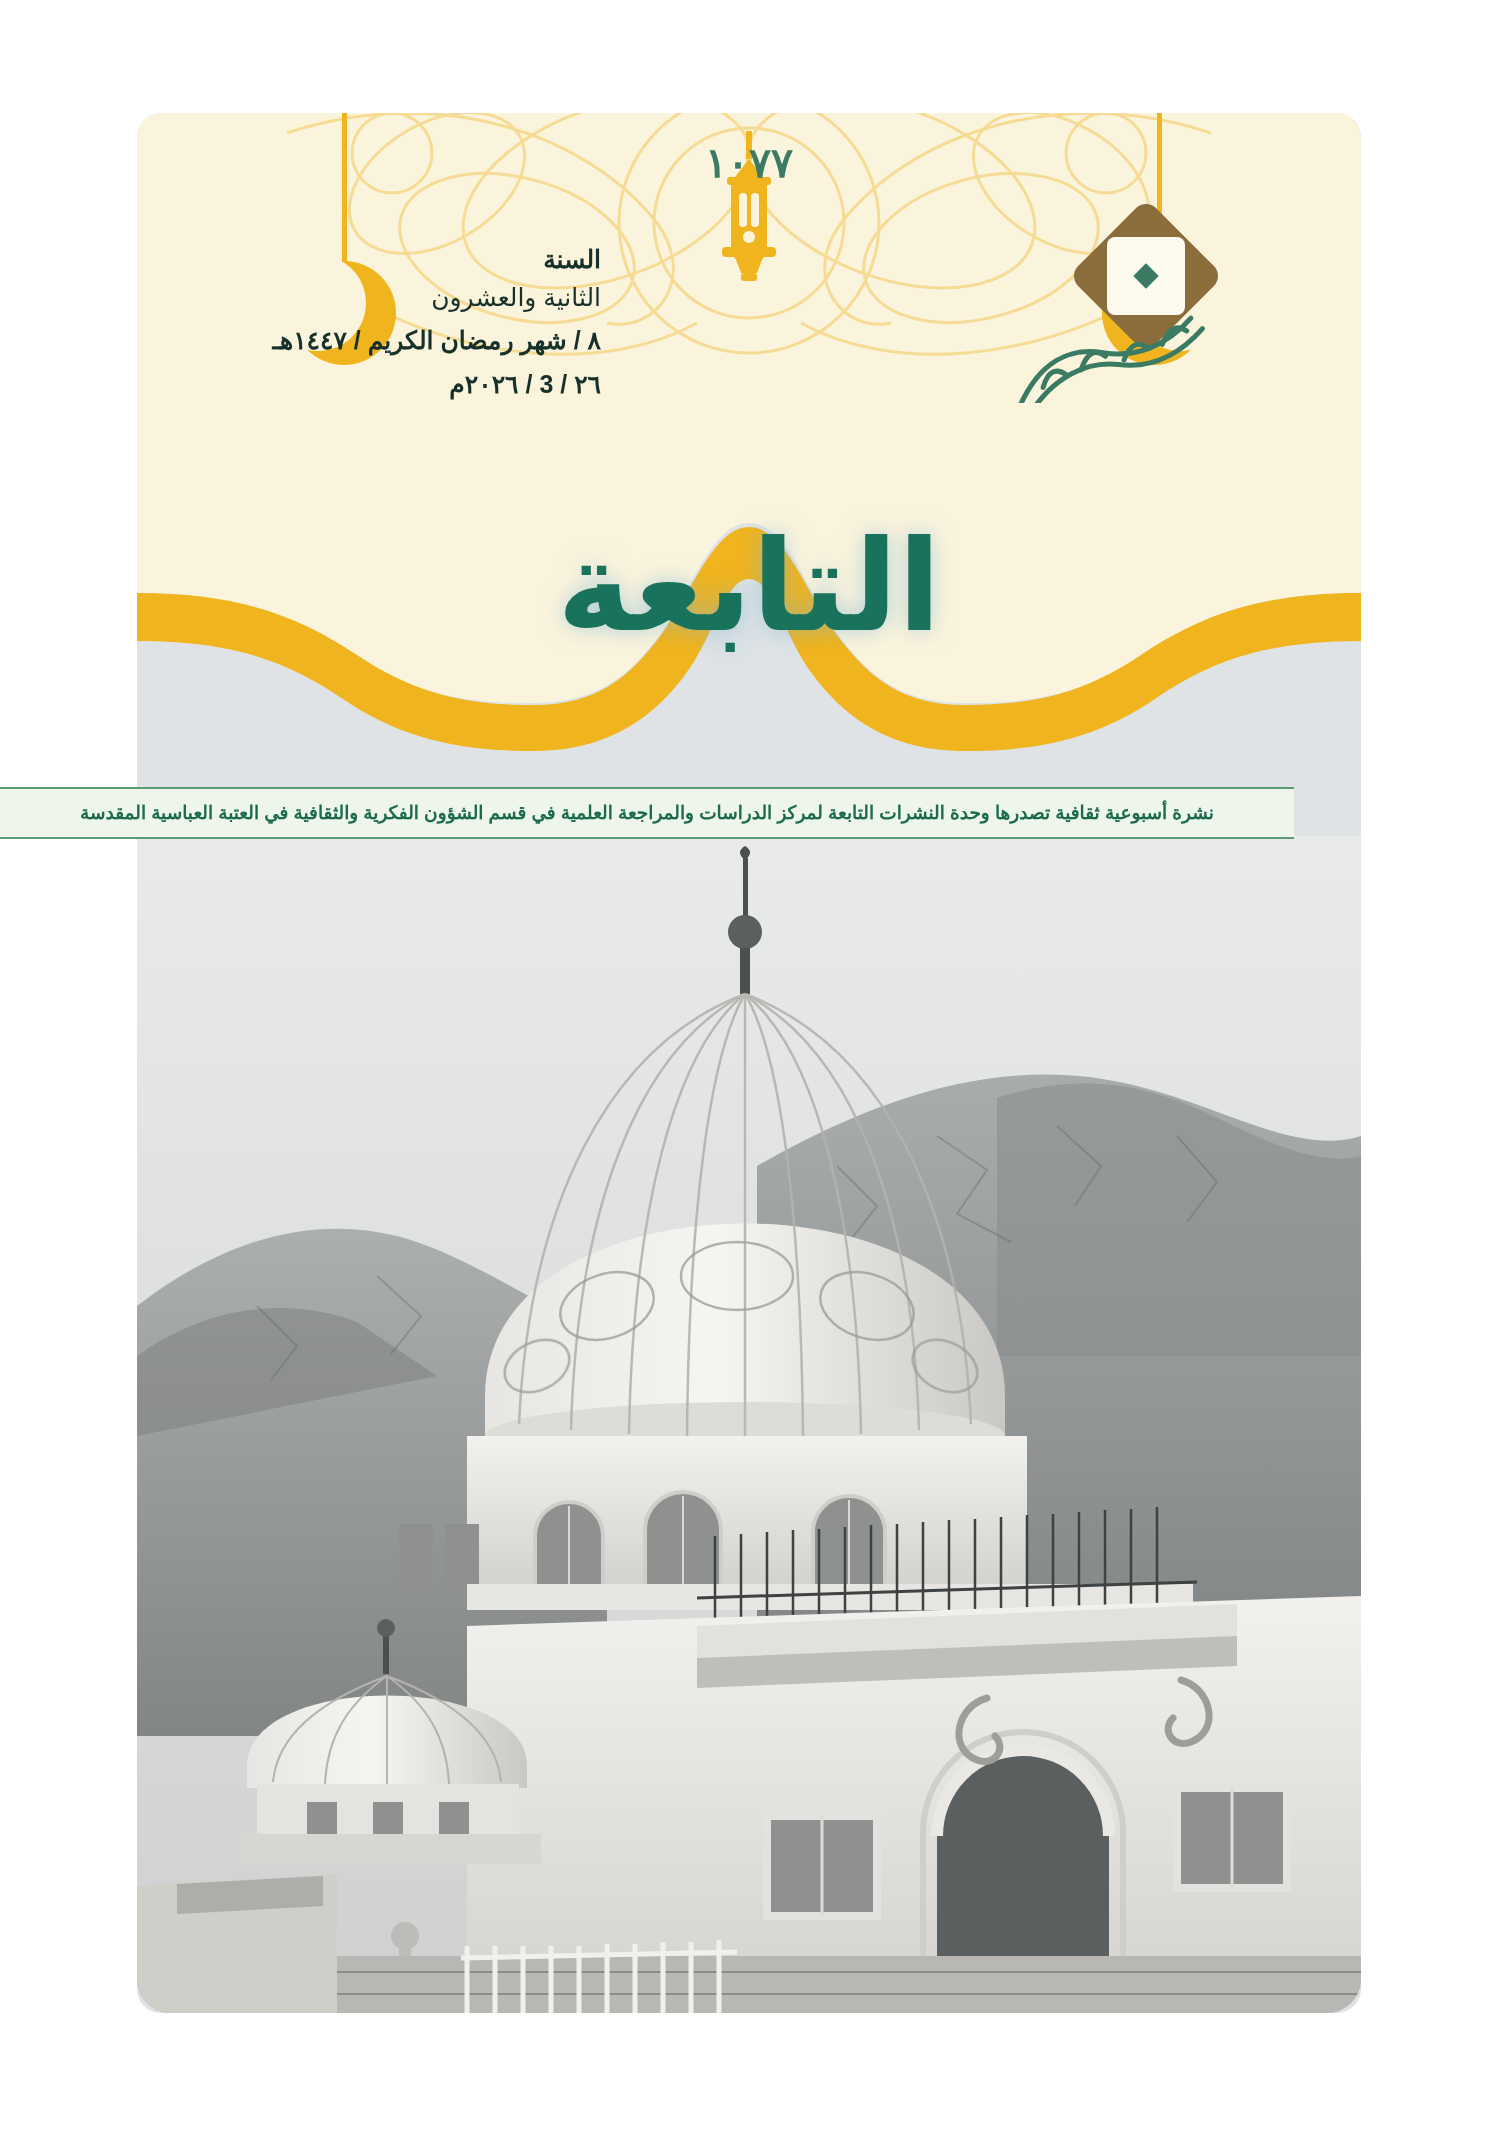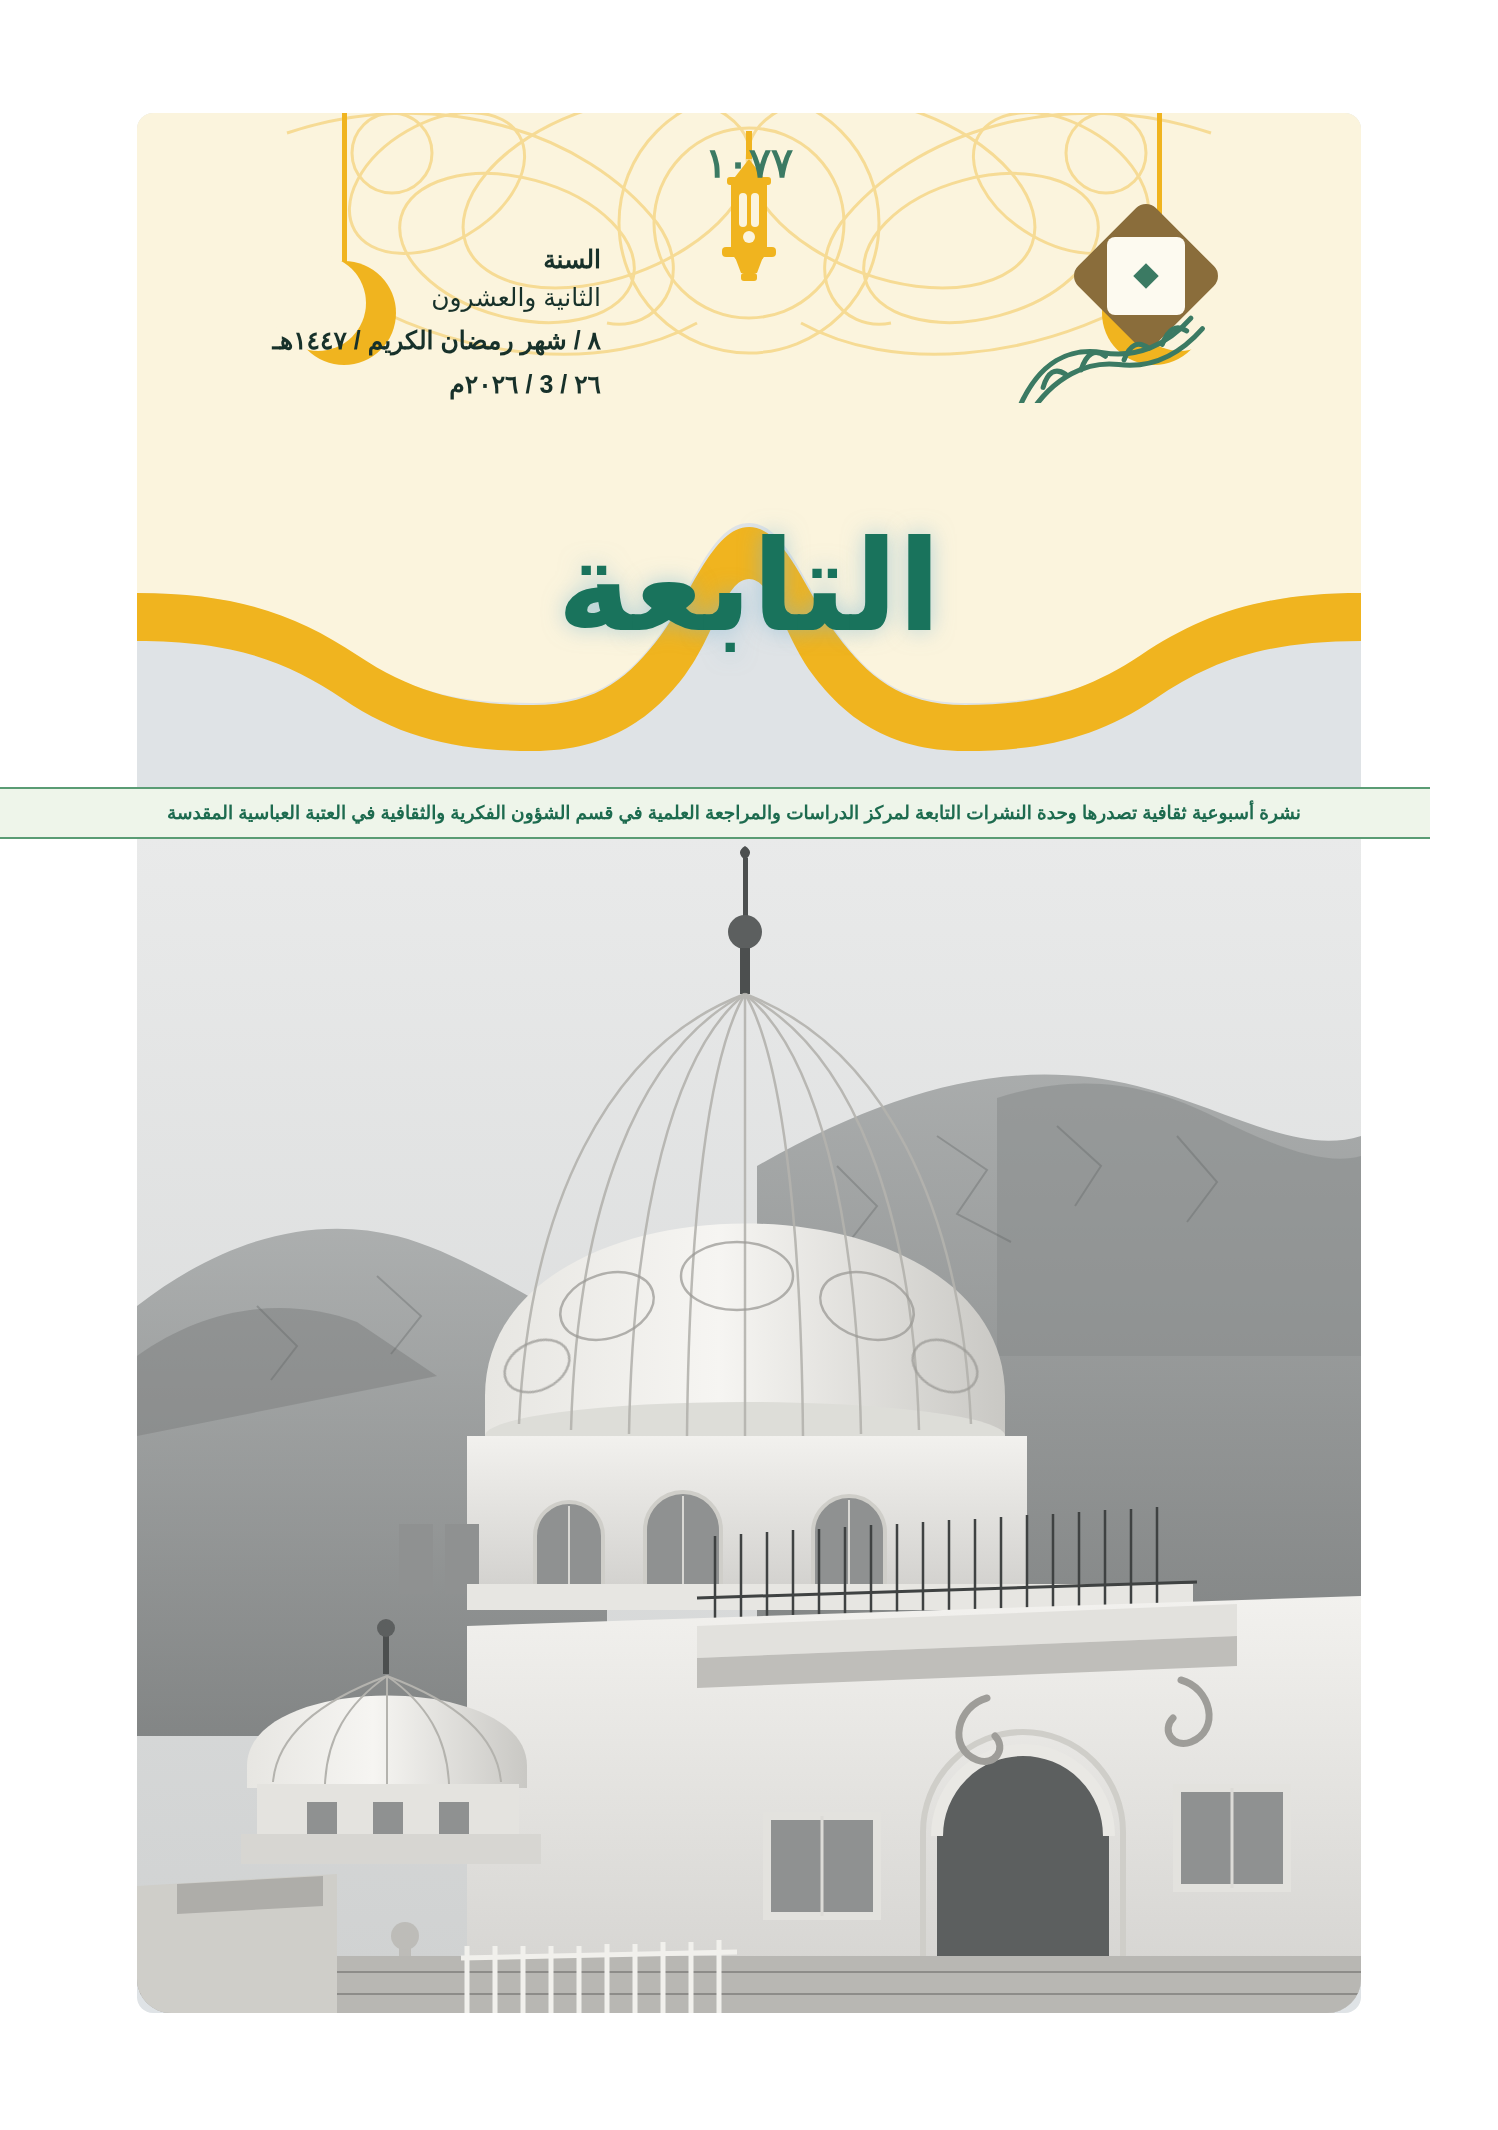--- a/index.html
+++ b/index.html
@@ -24,21 +24,21 @@
     background: #ffffff;
   }
 
   
   .cover-card {
     position: absolute;
     left: 137px;
     top: 113px;
     width: 1224px;
     height: 1900px;
-    border-radius: 16px;
+    border-radius: 24px;
     overflow: hidden;
     background: #dfe3e6;
   }
 
   
   .masthead {
     position: absolute;
     left: 0; top: 0;
     width: 100%;
     height: 480px;
@@ -190,30 +190,29 @@
     z-index: 6;
     white-space: nowrap;
     font-family: "DejaVu Sans", sans-serif;
   }
 
   
   .strap {
     position: absolute;
     left: 0;
     top: 787px;
-    width: 1392px;
+    width: 1294px;
     height: 48px;
     background: #eef5ea;
     border-top: 2px solid #5a9c74;
     border-bottom: 2px solid #5a9c74;
     display: flex;
     align-items: center;
     justify-content: center;
     z-index: 30;
-    padding-left: 38px;
   }
   .strap-text {
     font-size: 18.5px;
     font-weight: bold;
     color: #1d6b4f;
     white-space: nowrap;
     letter-spacing: 0px;
   }
 
   

